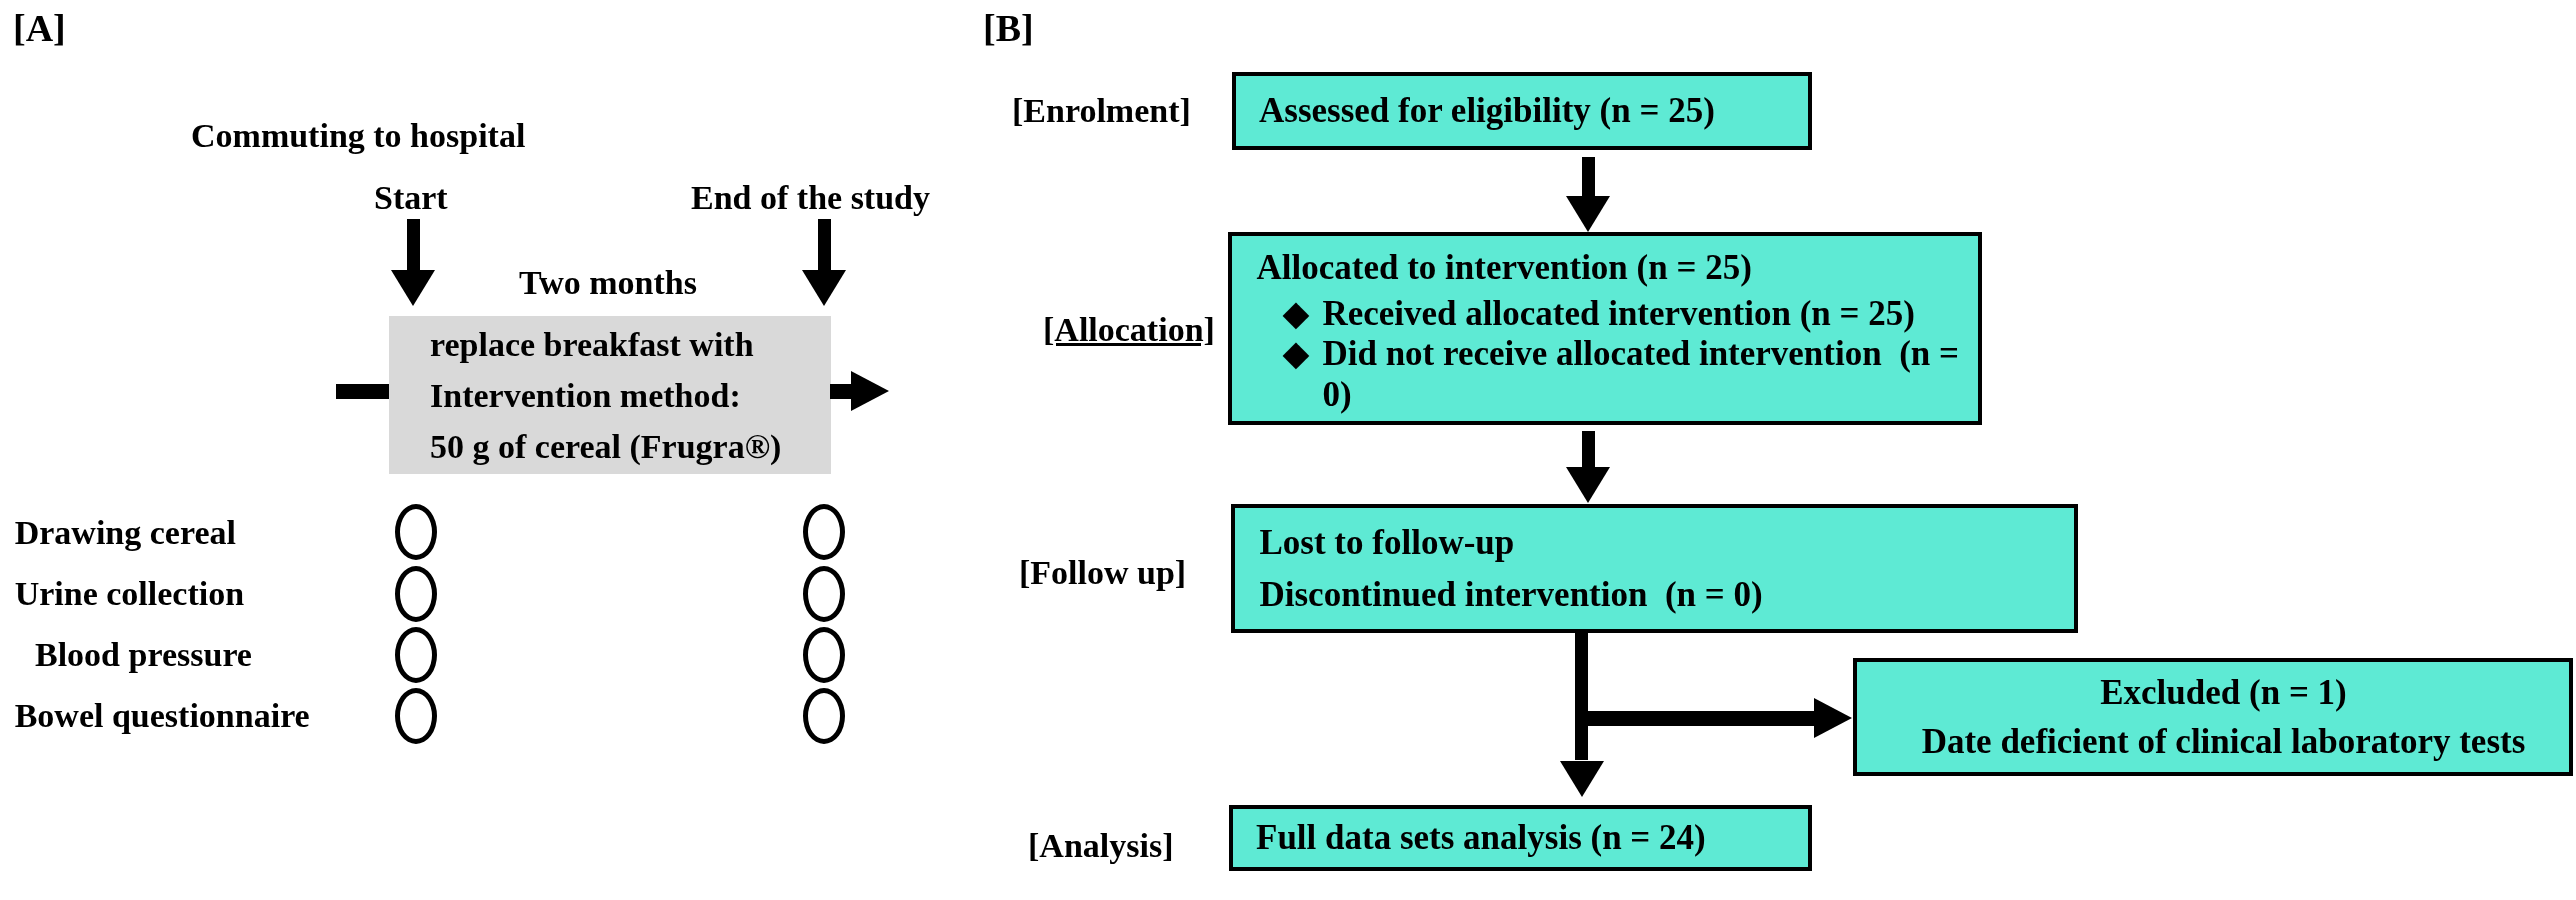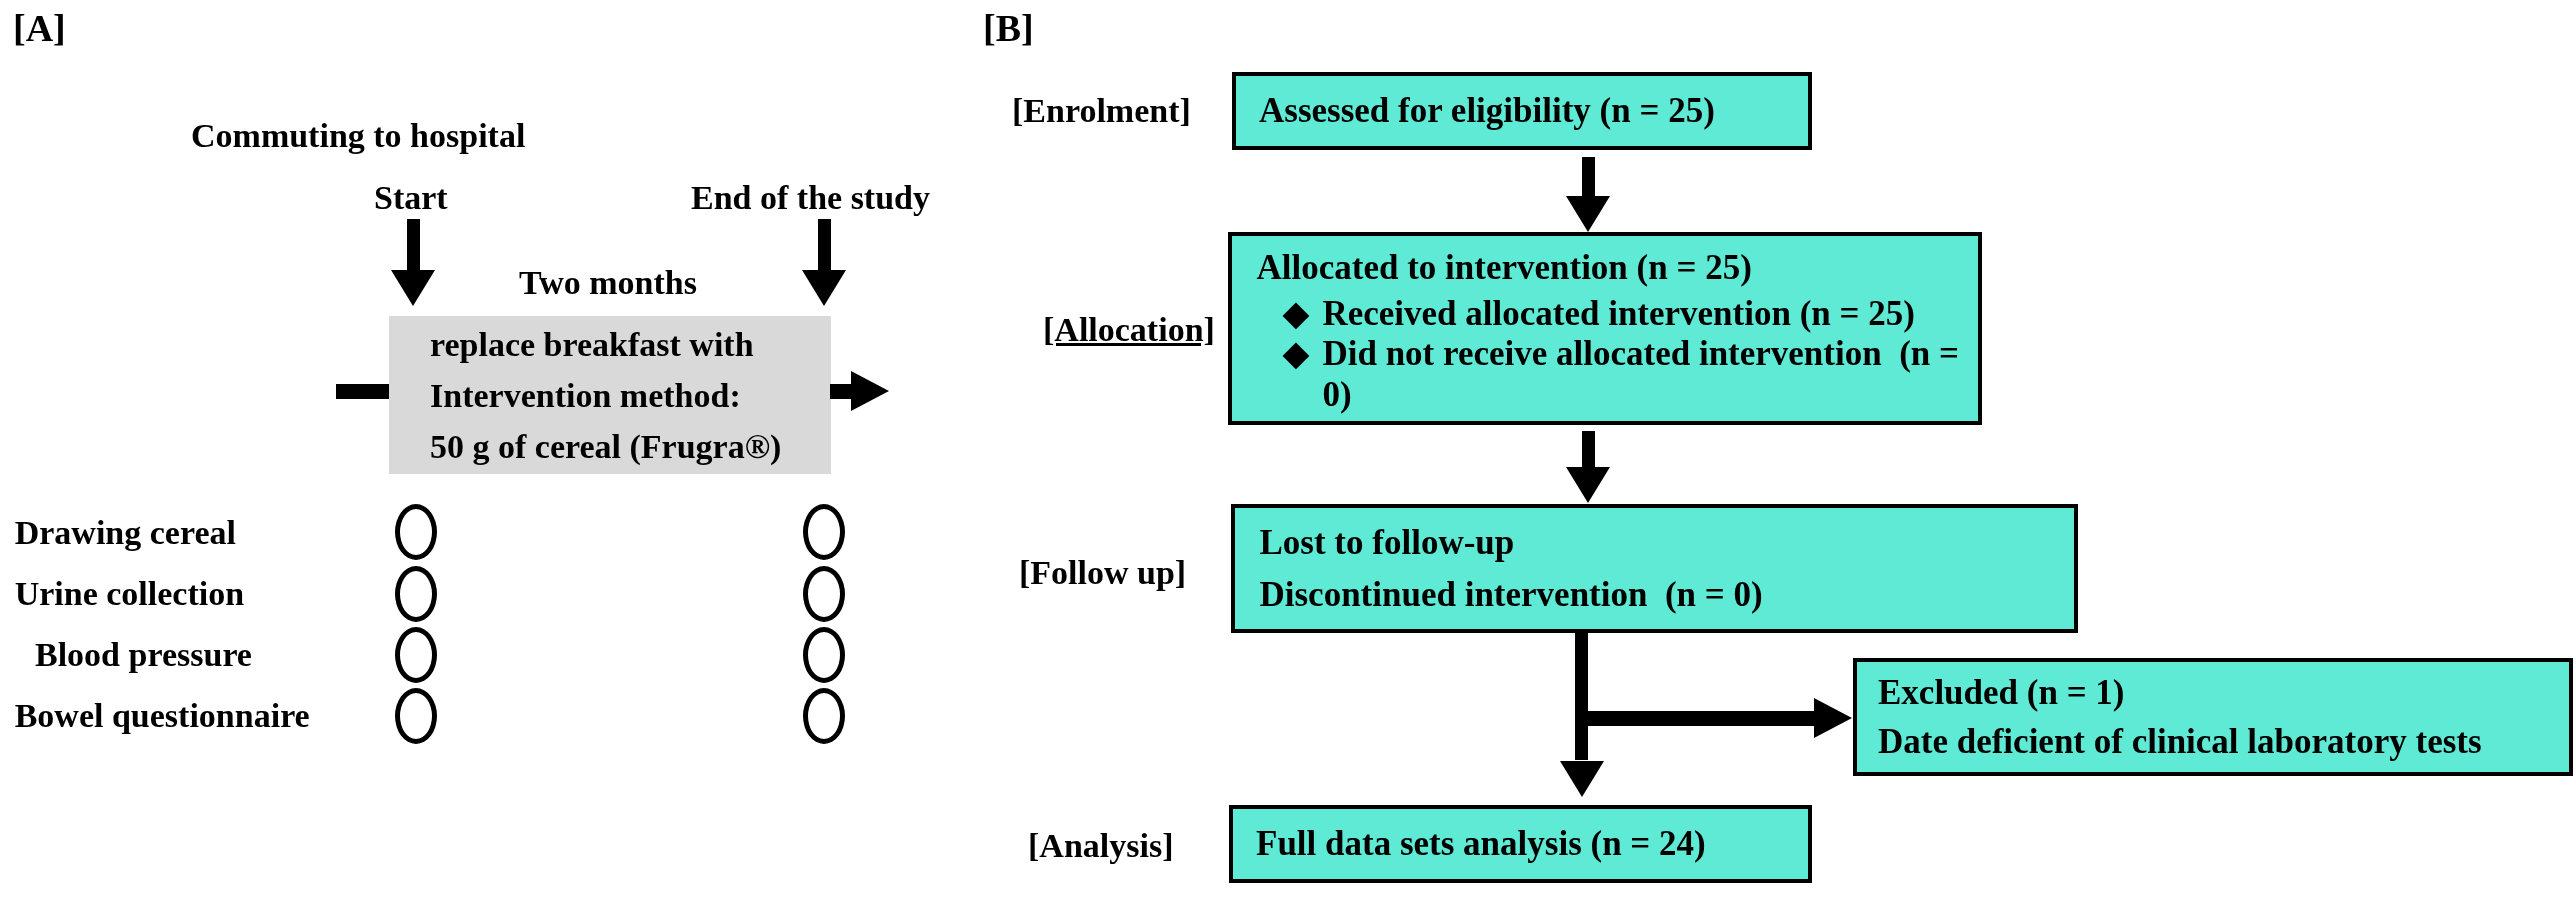--- a/index.html
+++ b/index.html
@@ -157,25 +157,25 @@
       <div class="txt boxline">Lost to follow-up</div>
       <div class="txt boxline">Discontinued intervention  (n = 0)</div>
     </div>
 
     <div class="abs stem-v" style="left:1575px; top:633px; height:127px;"></div>
     <div class="abs head-down" style="left:1560px; top:761px;"></div>
 
     <div class="abs hbar" style="left:1582px; top:711px; width:232px; height:14.7px;"></div>
     <div class="abs head-right" style="left:1814px; top:698px;"></div>
 
-    <div class="abs box fs43" style="left:1853px; top:658px; width:720px; height:118px; padding-left:21px;">
+    <div class="abs box fs43" style="left:1853px; top:658px; width:720px; height:118px; padding-left:21px;align-items:center;">
       <div class="txt" style="line-height:49px;">Excluded (n = 1)</div>
       <div class="txt" style="line-height:49px;">Date deficient of clinical laboratory tests</div>
     </div>
 
     <div class="abs txt fs42" style="left:1028px; top:826px;">[Analysis]</div>
-    <div class="abs box fs43" style="left:1229px; top:805px; width:583px; height:78px; padding-left:23px;">
+    <div class="abs box fs43" style="left:1229px; top:805px; width:583px; height:66px; padding-left:23px;">
       <div class="txt">Full data sets analysis (n = 24)</div>
     </div>
   </section>
 
 </div>
 
 
 </body></html>

